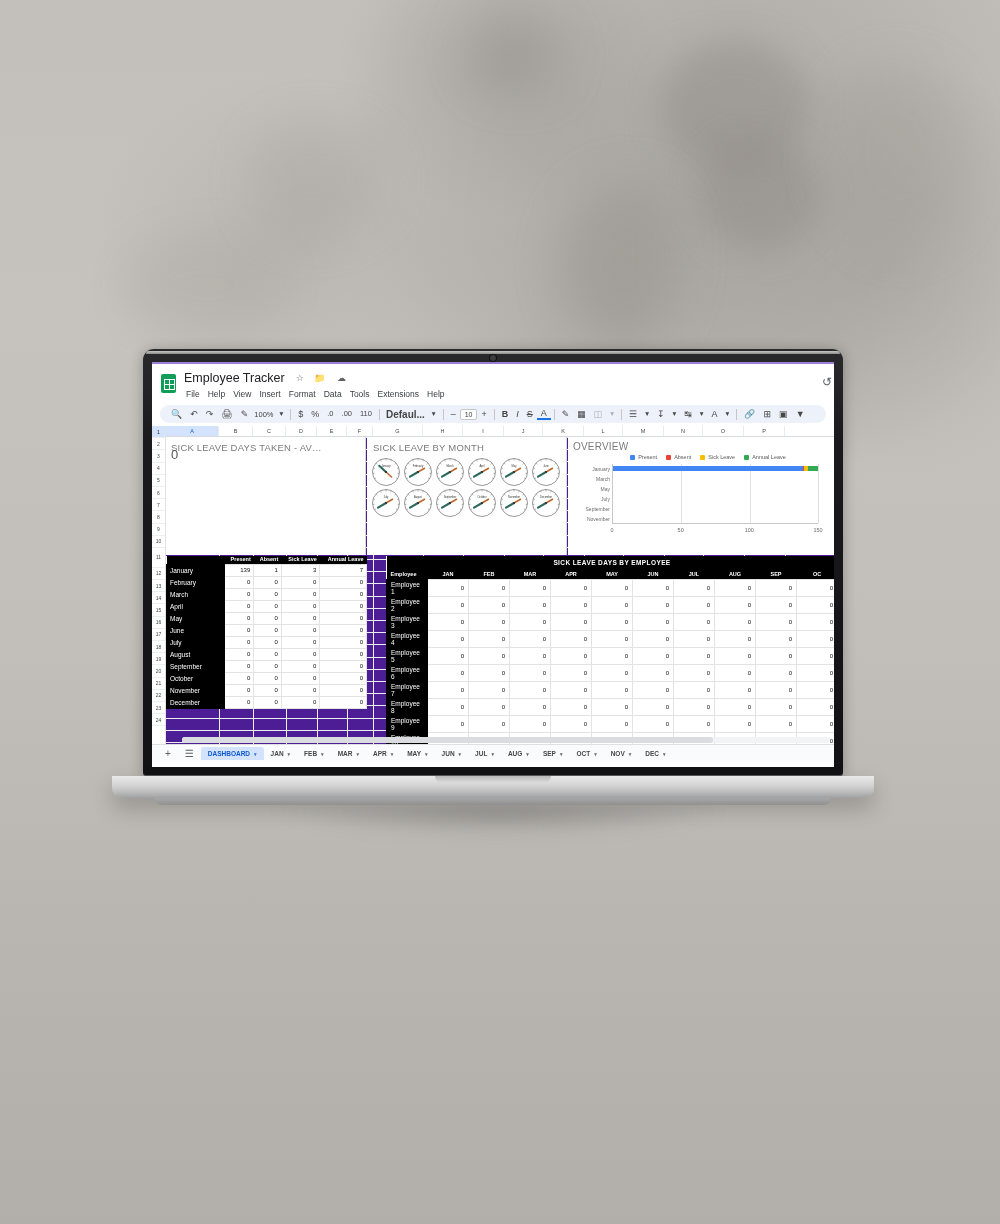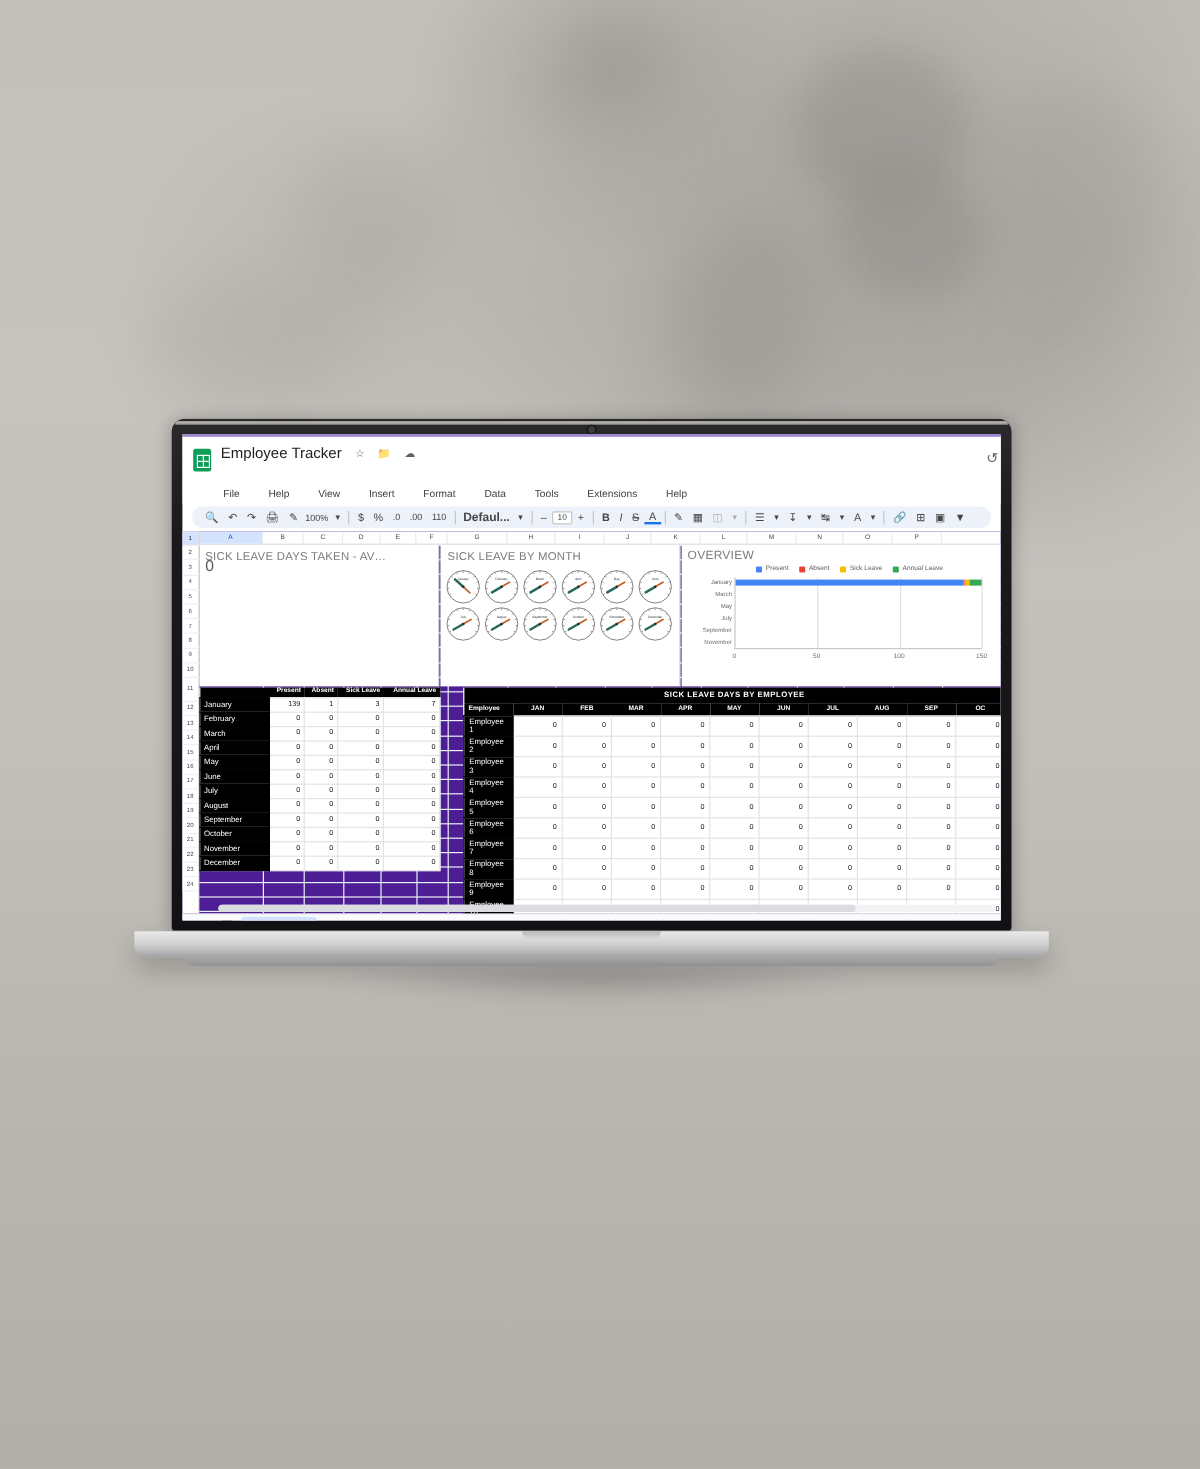--- a/index.html
+++ b/index.html
@@ -81,21 +81,21 @@
     content:""; position:absolute; left:3px; top:5px; width:9px; height:9px;
     border:1px solid #fff;
     background:
       linear-gradient(#fff,#fff) 0 4px/9px 1px no-repeat,
       linear-gradient(#fff,#fff) 4px 0/1px 9px no-repeat;
   }
   #titlewrap { flex:1; min-width:0; }
   #title-row { display:flex; align-items:center; gap:11px; }
   #doc-title { font-size:12.5px; color:#202124; white-space:nowrap; }
   .tinyicon { font-size:9px; color:#5f6368; cursor:pointer; }
-  #menu-row { display:flex; gap:20px; margin-top:20px; }
+  #menu-row { display:flex; gap:4px; margin-top:3px; }
   .menu-item { font-size:8.5px; color:#3c4043; padding:1px 2px; border-radius:3px; cursor:pointer; }
   #share-zone { width:16px; flex:none; position:relative; }
   #history-ic { position:absolute; right:-6px; top:4px; font-size:12px; color:#5f6368; }
 
   #toolbar {
     margin:2px 8px 3px 8px; background:#edf2fa; border-radius:20px;
     height:18px; display:flex; align-items:center; padding:0 7px; gap:0px;
     overflow:hidden; white-space:nowrap;
   }
   .tb { font-size:9px; color:#444746; padding:0 4px; cursor:pointer; line-height:1; }

